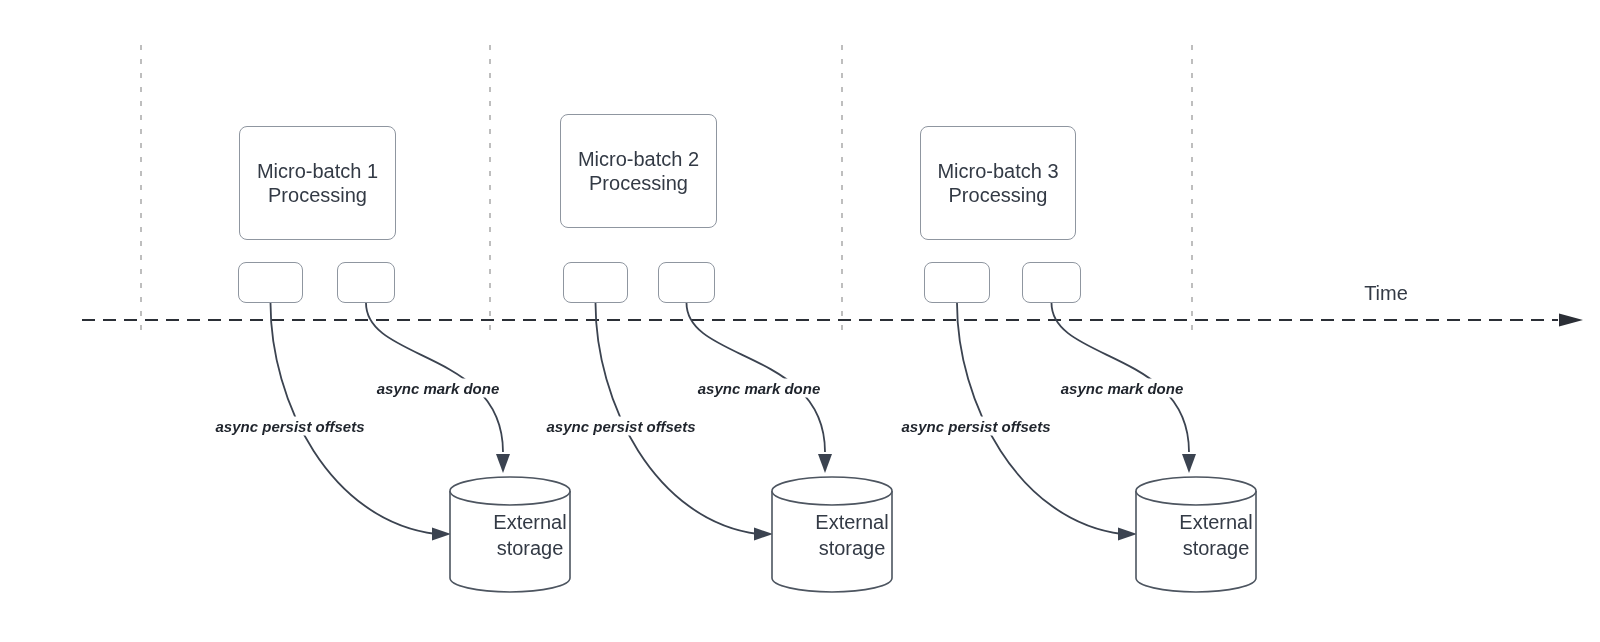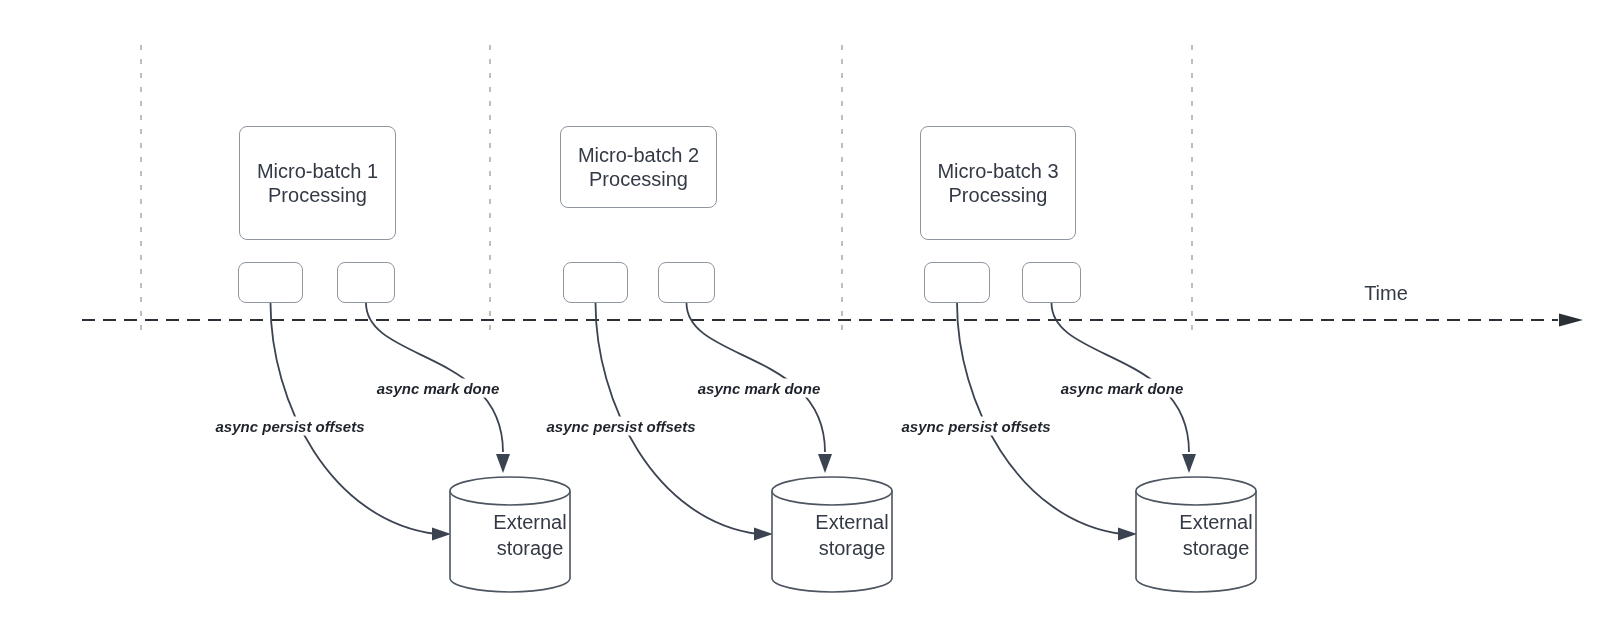--- a/index.html
+++ b/index.html
@@ -101,21 +101,21 @@
     <span>Micro-batch 1
 Processing</span>
   </div>
   <div class="box smallbox" style="left:238px;top:262px;width:65px;height:41px;"></div>
   <div class="box smallbox" style="left:337px;top:262px;width:58px;height:41px;"></div>
   <div class="arrow-label" style="left:290px;top:426px;">async persist offsets</div>
   <div class="arrow-label" style="left:438px;top:388px;">async mark done</div>
   <div class="cyl-text" style="left:450px;top:495px;width:120px;height:80px;">External
 storage</div>
 
-  <div class="box bigbox" style="left:560px;top:126px;width:157px;height:82px;">
+  <div class="box bigbox" style="left:560px;top:114px;width:157px;height:114px;">
     <span>Micro-batch 2
 Processing</span>
   </div>
   <div class="box smallbox" style="left:563px;top:262px;width:65px;height:41px;"></div>
   <div class="box smallbox" style="left:658px;top:262px;width:57px;height:41px;"></div>
   <div class="arrow-label" style="left:621px;top:426px;">async persist offsets</div>
   <div class="arrow-label" style="left:759px;top:388px;">async mark done</div>
   <div class="cyl-text" style="left:772px;top:495px;width:120px;height:80px;">External
 storage</div>
 

